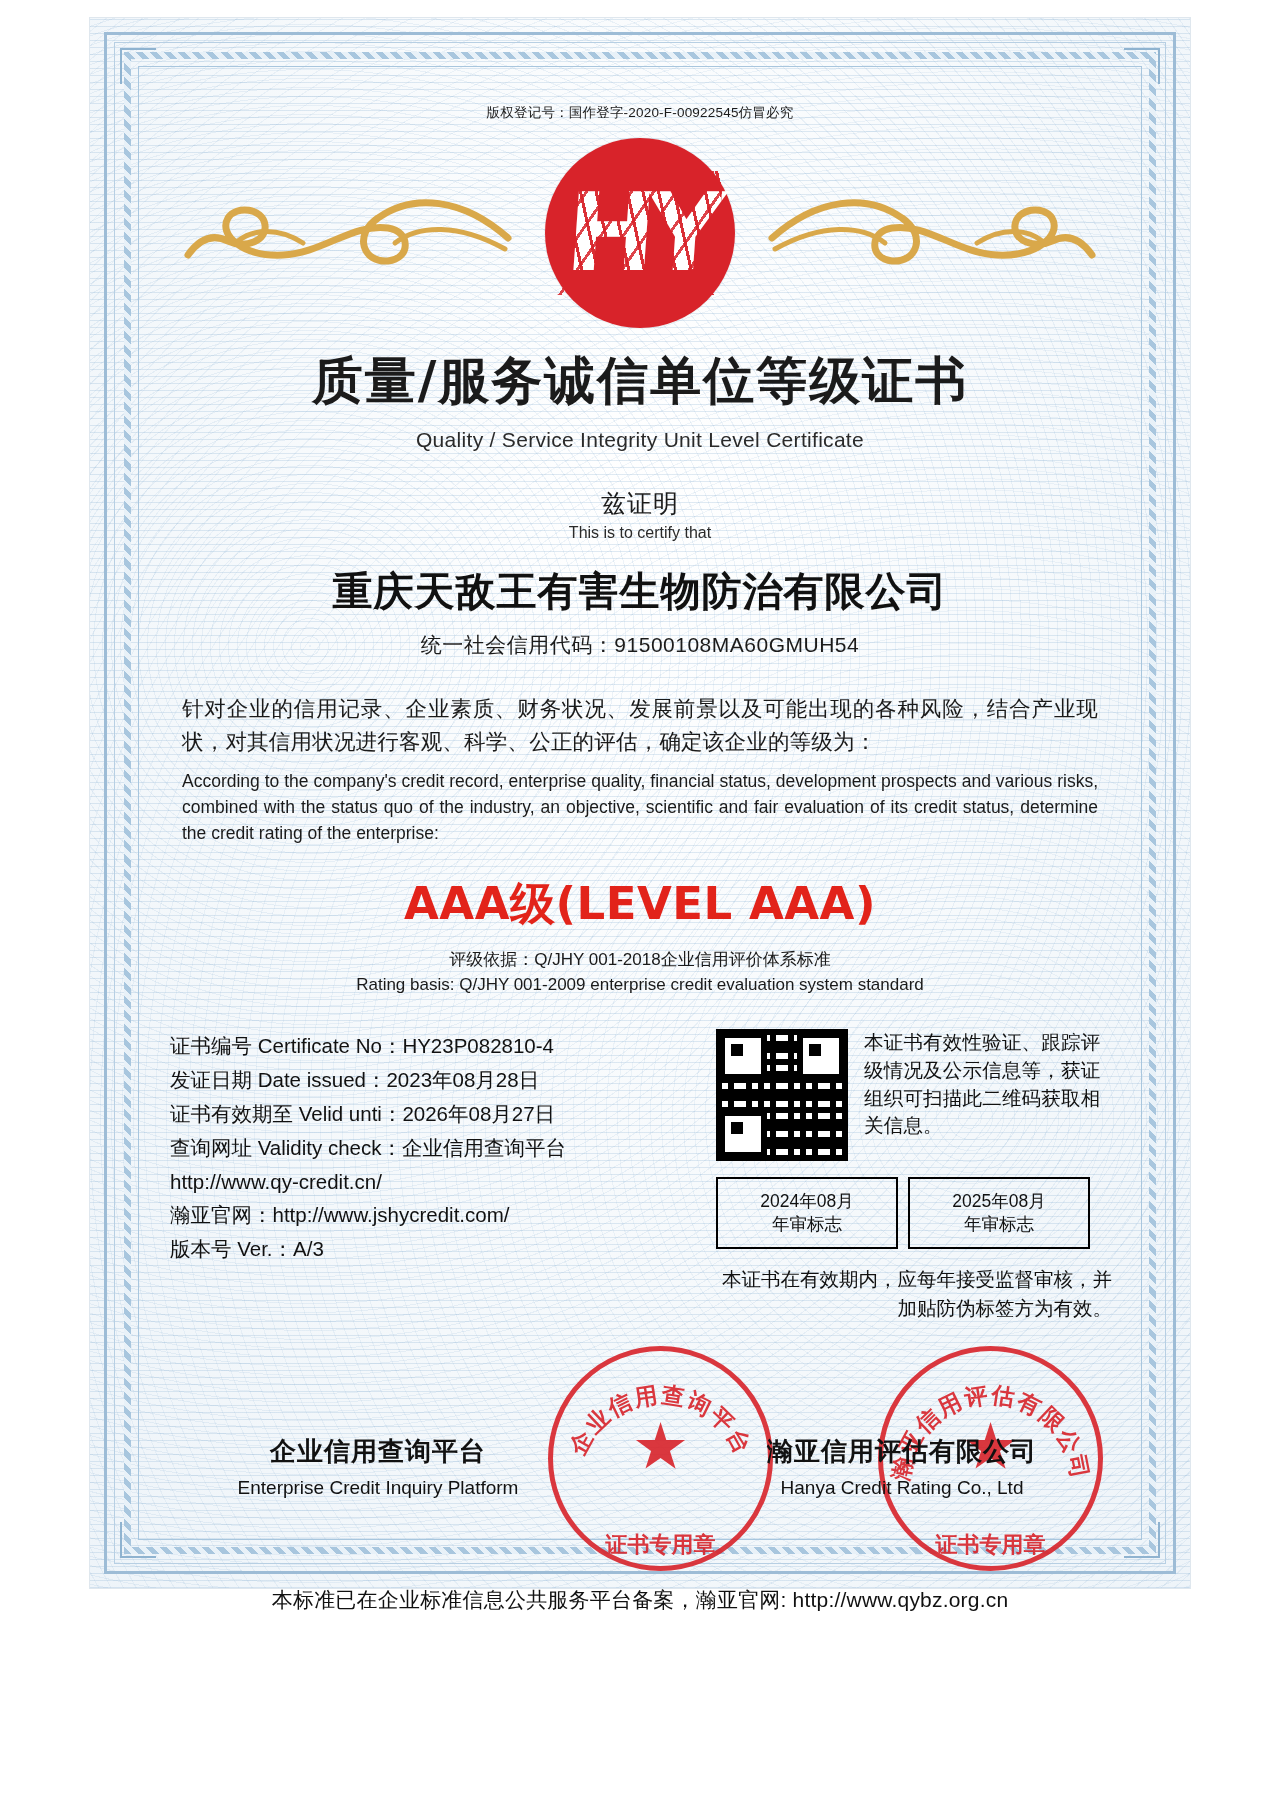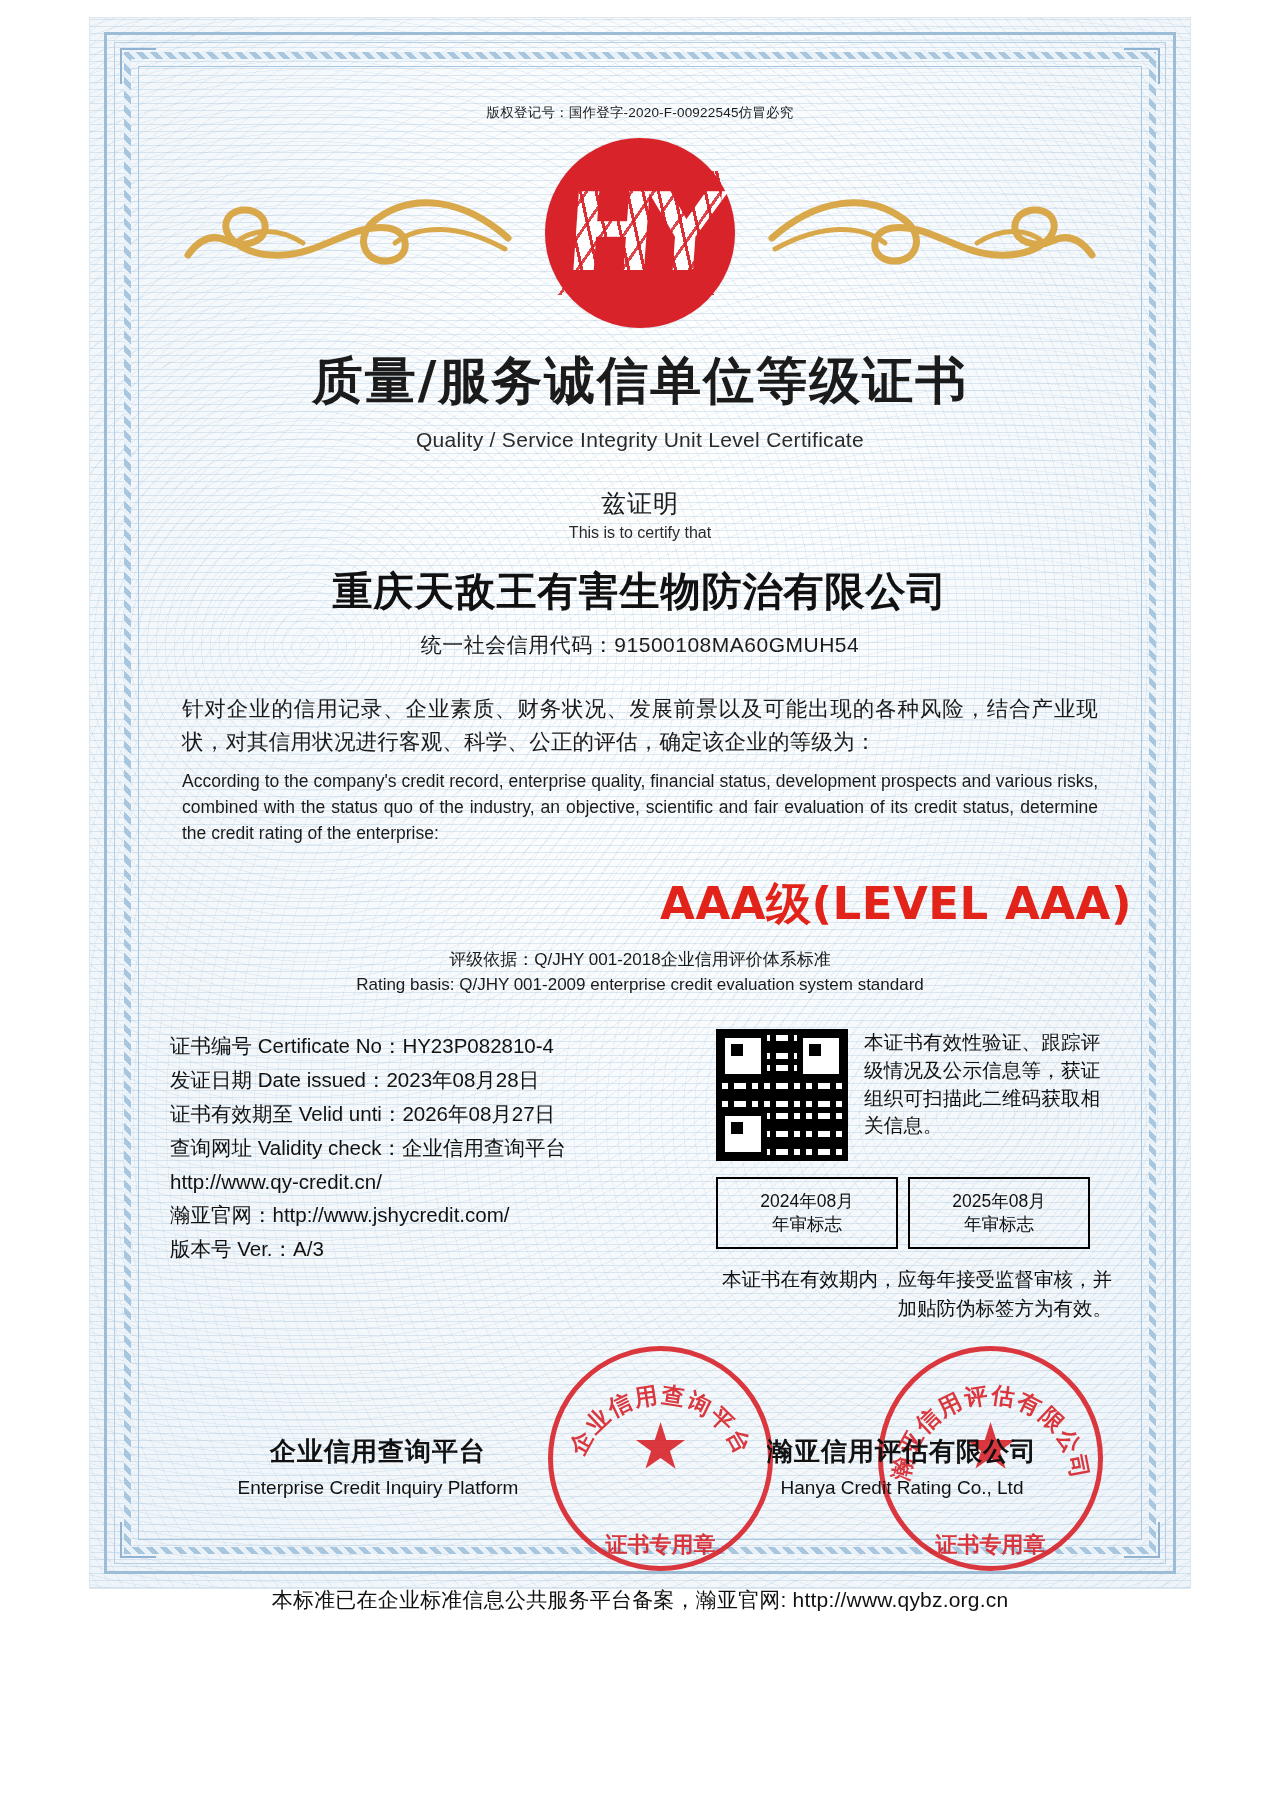--- a/index.html
+++ b/index.html
@@ -206,21 +206,21 @@
   }
   .body-en {
     font-size: 17.5px;
     color: #1a1a1a;
     line-height: 1.5;
     margin-top: 8px;
     text-align: justify;
   }
 
   .level {
-    text-align: right;
+    text-align: center;
     font-size: 45px;
     font-weight: bold;
     color: #e2231a;
     margin-top: 28px;
     letter-spacing: 0.5px;
     font-family: "DejaVu Sans", sans-serif;
   }
   .rating-cn {
     text-align: center;
     font-size: 17px;

